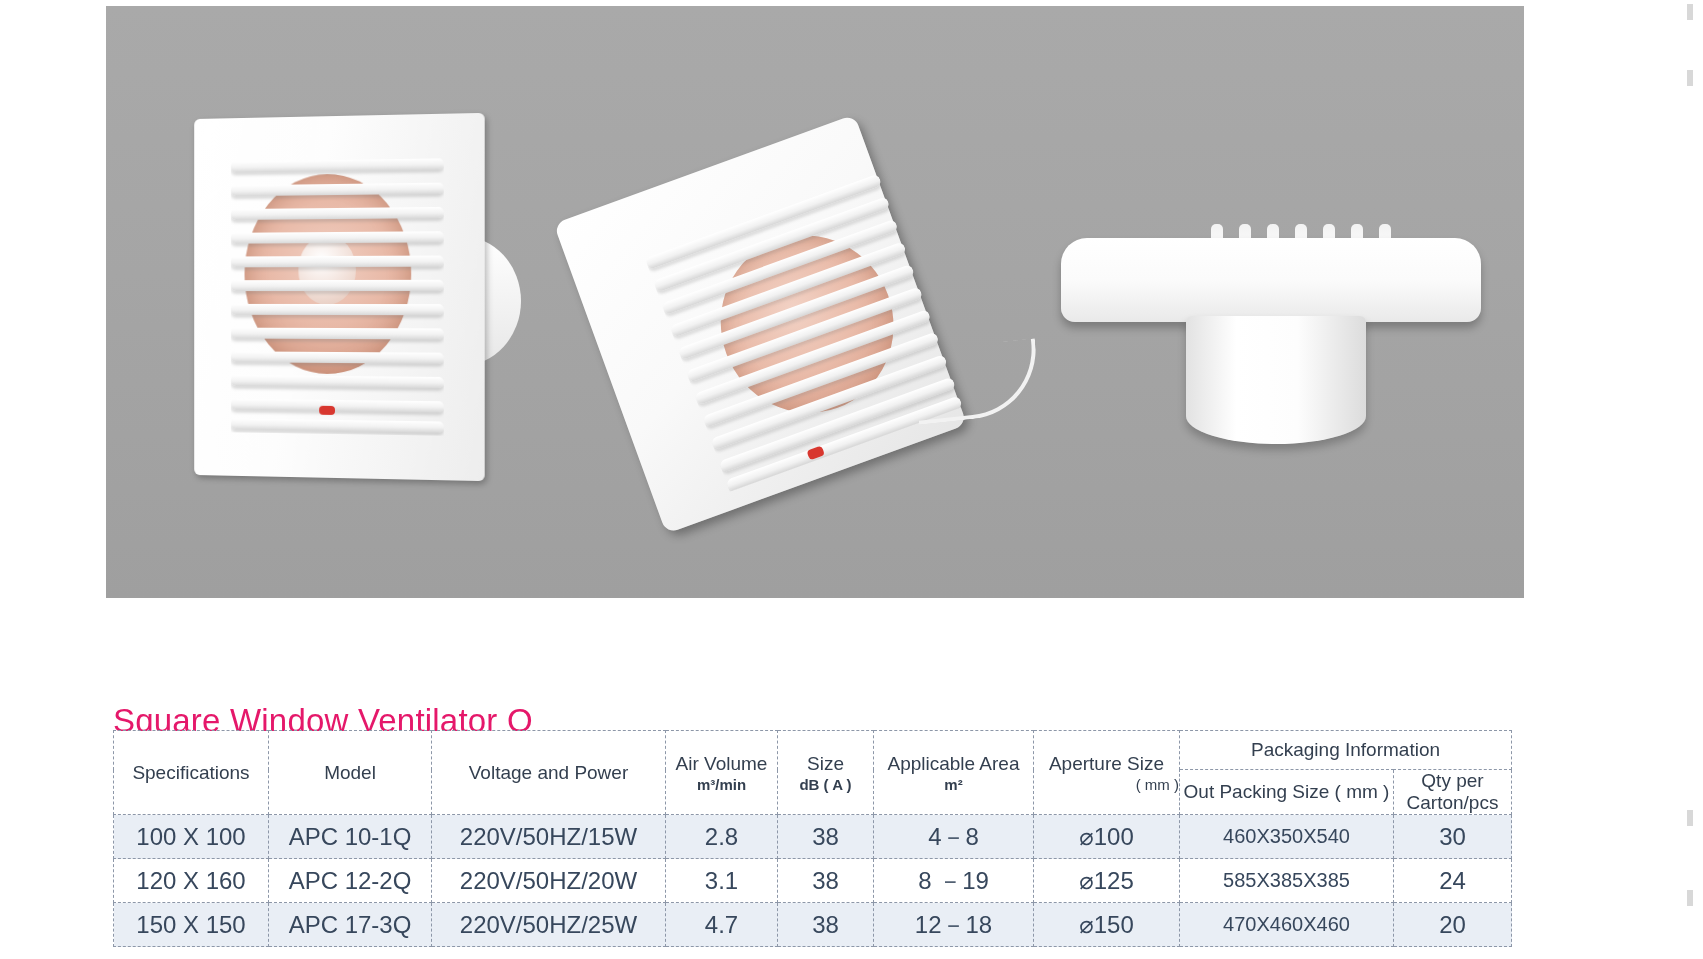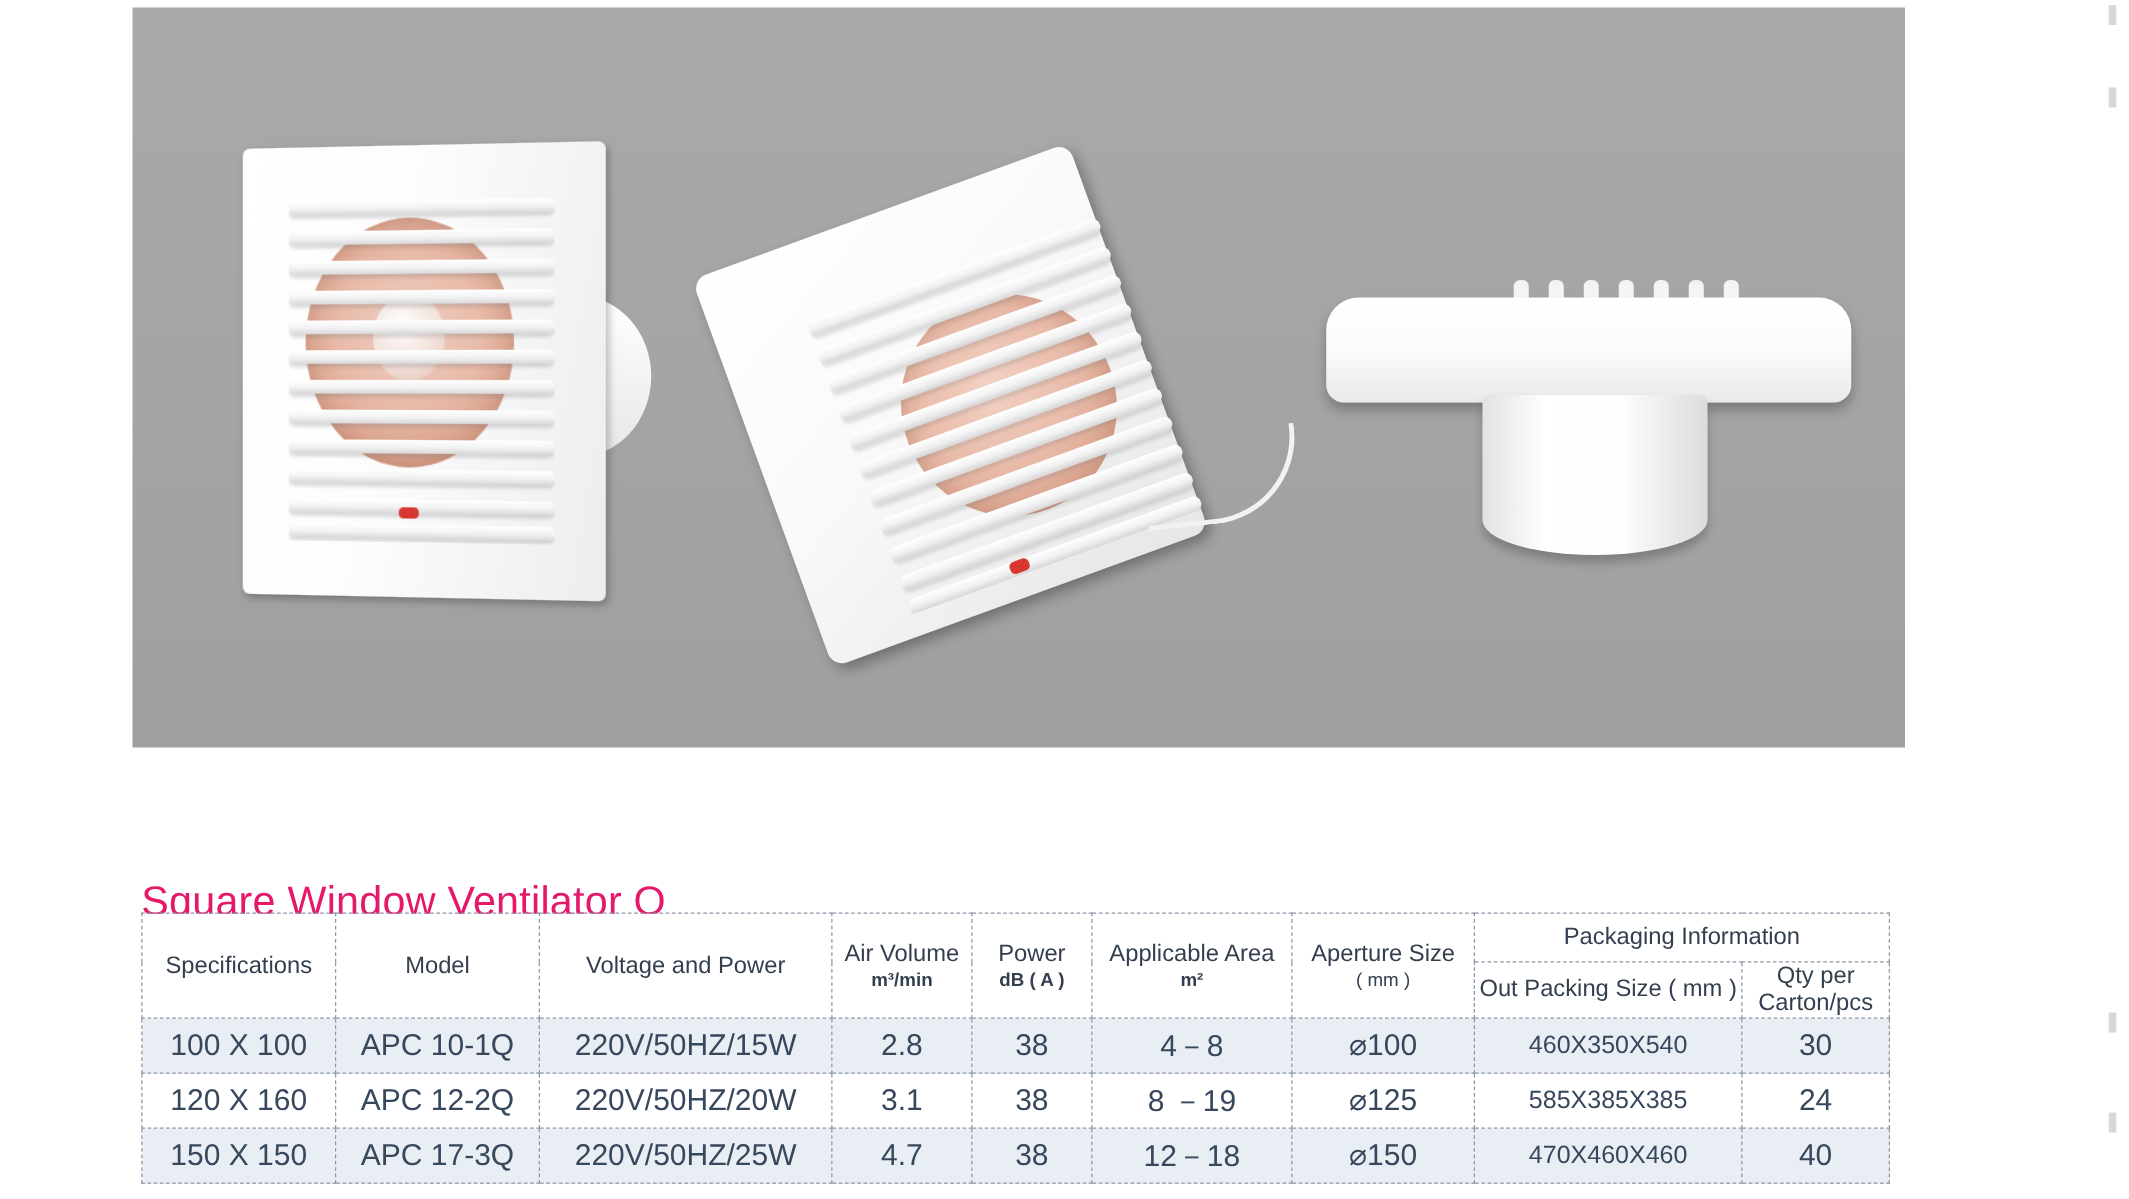--- a/index.html
+++ b/index.html
@@ -242,20 +242,21 @@
   .sub-unit {
     display: block;
     font-size: 15px;
     font-weight: bold;
     margin-top: 1px;
   }
   .sub-unit-plain {
     display: block;
     font-size: 15px;
     margin-top: 1px;
+    text-align: right;
   }
   .hdr-pack {
     font-size: 20px;
     height: 36px;
   }
   .hdr-sub {
     font-size: 15px;
     height: 28px;
   }
   .spec-table tbody td {
@@ -360,21 +361,21 @@
   <thead>
     <tr>
       <td rowspan="2">Specifications</td>
       <td rowspan="2">Model</td>
       <td rowspan="2">Voltage and Power</td>
       <td rowspan="2">
         <span>Air Volume</span>
         <span class="sub-unit">m³/min</span>
       </td>
       <td rowspan="2">
-        <span>Power</span>
+        <span>Size</span>
         <span class="sub-unit">dB ( A )</span>
       </td>
       <td rowspan="2">
         <span>Applicable Area</span>
         <span class="sub-unit">m²</span>
       </td>
       <td rowspan="2">
         <span>Aperture Size</span>
         <span class="sub-unit-plain">( mm )</span>
       </td>
@@ -410,21 +411,21 @@
     </tr>
     <tr>
       <td>150 X 150</td>
       <td>APC 17-3Q</td>
       <td>220V/50HZ/25W</td>
       <td>4.7</td>
       <td>38</td>
       <td>12－18</td>
       <td>⌀150</td>
       <td class="pack">470X460X460</td>
-      <td>40</td>
+      <td>20</td>
     </tr>
   </tbody>
 </table>
 
 <div class="edge-mark" style="top:4px"></div>
 <div class="edge-mark" style="top:70px"></div>
 <div class="edge-mark" style="top:810px"></div>
 <div class="edge-mark" style="top:890px"></div>
 
 </body></html>

